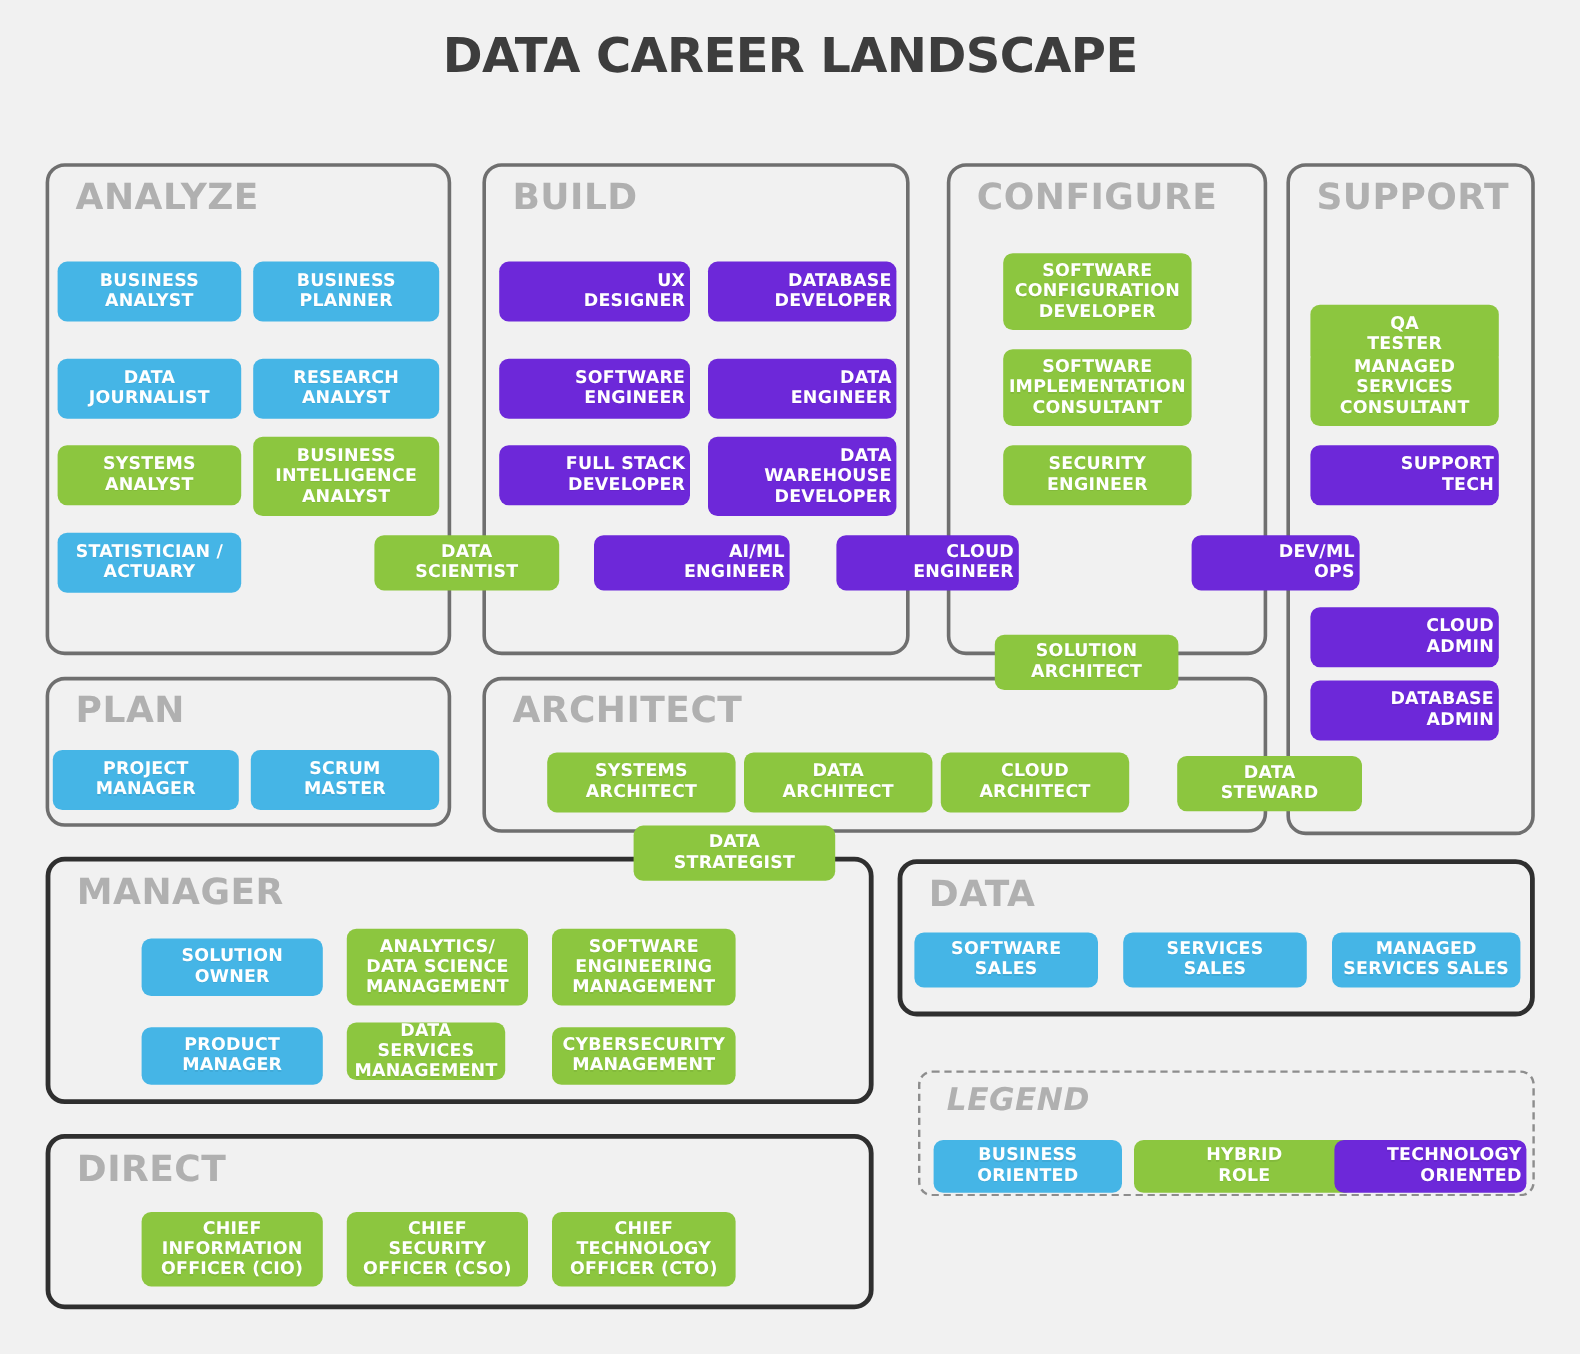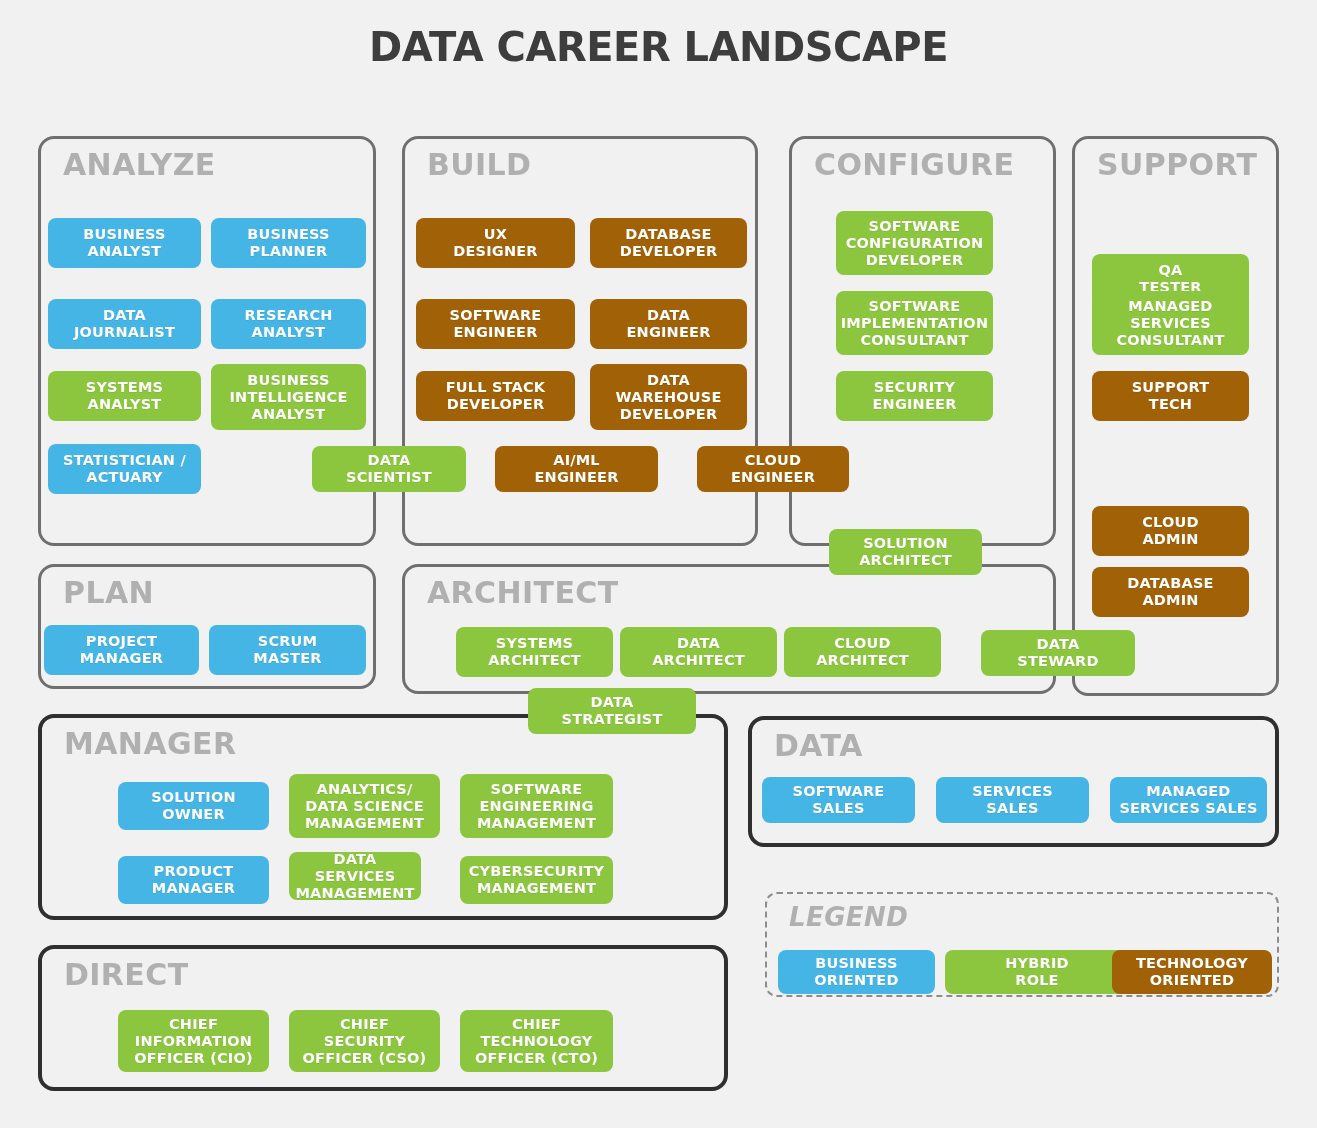--- a/index.html
+++ b/index.html
@@ -61,21 +61,21 @@
     align-items:center;
     justify-content:center;
     text-align:center;
     padding:2px 4px;
     font-family:"DejaVu Sans","Liberation Sans",sans-serif;
     text-shadow:0 1px 0 rgba(0,0,0,.06);
     z-index:5;
   }
   .chip.business{background:#45b5e6;}
   .chip.hybrid{background:#8cc63f;}
-  .chip.tech{background:#a16207;}
+  .chip.tech{background:#6d28d9;text-align:right;}
   .chip.straddle{z-index:20;}
   .chip span{display:block;width:100%;}
 </style>
 </head>
 <body>
 
 <div id="stage">
 
   <div class="title">DATA CAREER LANDSCAPE</div>
 
@@ -244,20 +244,23 @@
 
   <div class="chip hybrid straddle" style="left:312px;top:446px;width:154px;height:46px;">
       <span>DATA<br>SCIENTIST</span>
     </div>
   <div class="chip tech straddle" style="left:495px;top:446px;width:163px;height:46px;">
       <span>AI/ML<br>ENGINEER</span>
     </div>
   <div class="chip tech straddle" style="left:697px;top:446px;width:152px;height:46px;">
       <span>CLOUD<br>ENGINEER</span>
     </div>
+  <div class="chip tech straddle" style="left:993px;top:446px;width:140px;height:46px;">
+      <span>DEV/ML<br>OPS</span>
+    </div>
   <div class="chip hybrid straddle" style="left:829px;top:529px;width:153px;height:46px;">
       <span>SOLUTION<br>ARCHITECT</span>
     </div>
   <div class="chip hybrid straddle" style="left:981px;top:630px;width:154px;height:46px;">
       <span>DATA<br>STEWARD</span>
     </div>
   <div class="chip hybrid straddle" style="left:528px;top:688px;width:168px;height:46px;">
       <span>DATA<br>STRATEGIST</span>
     </div>
 

